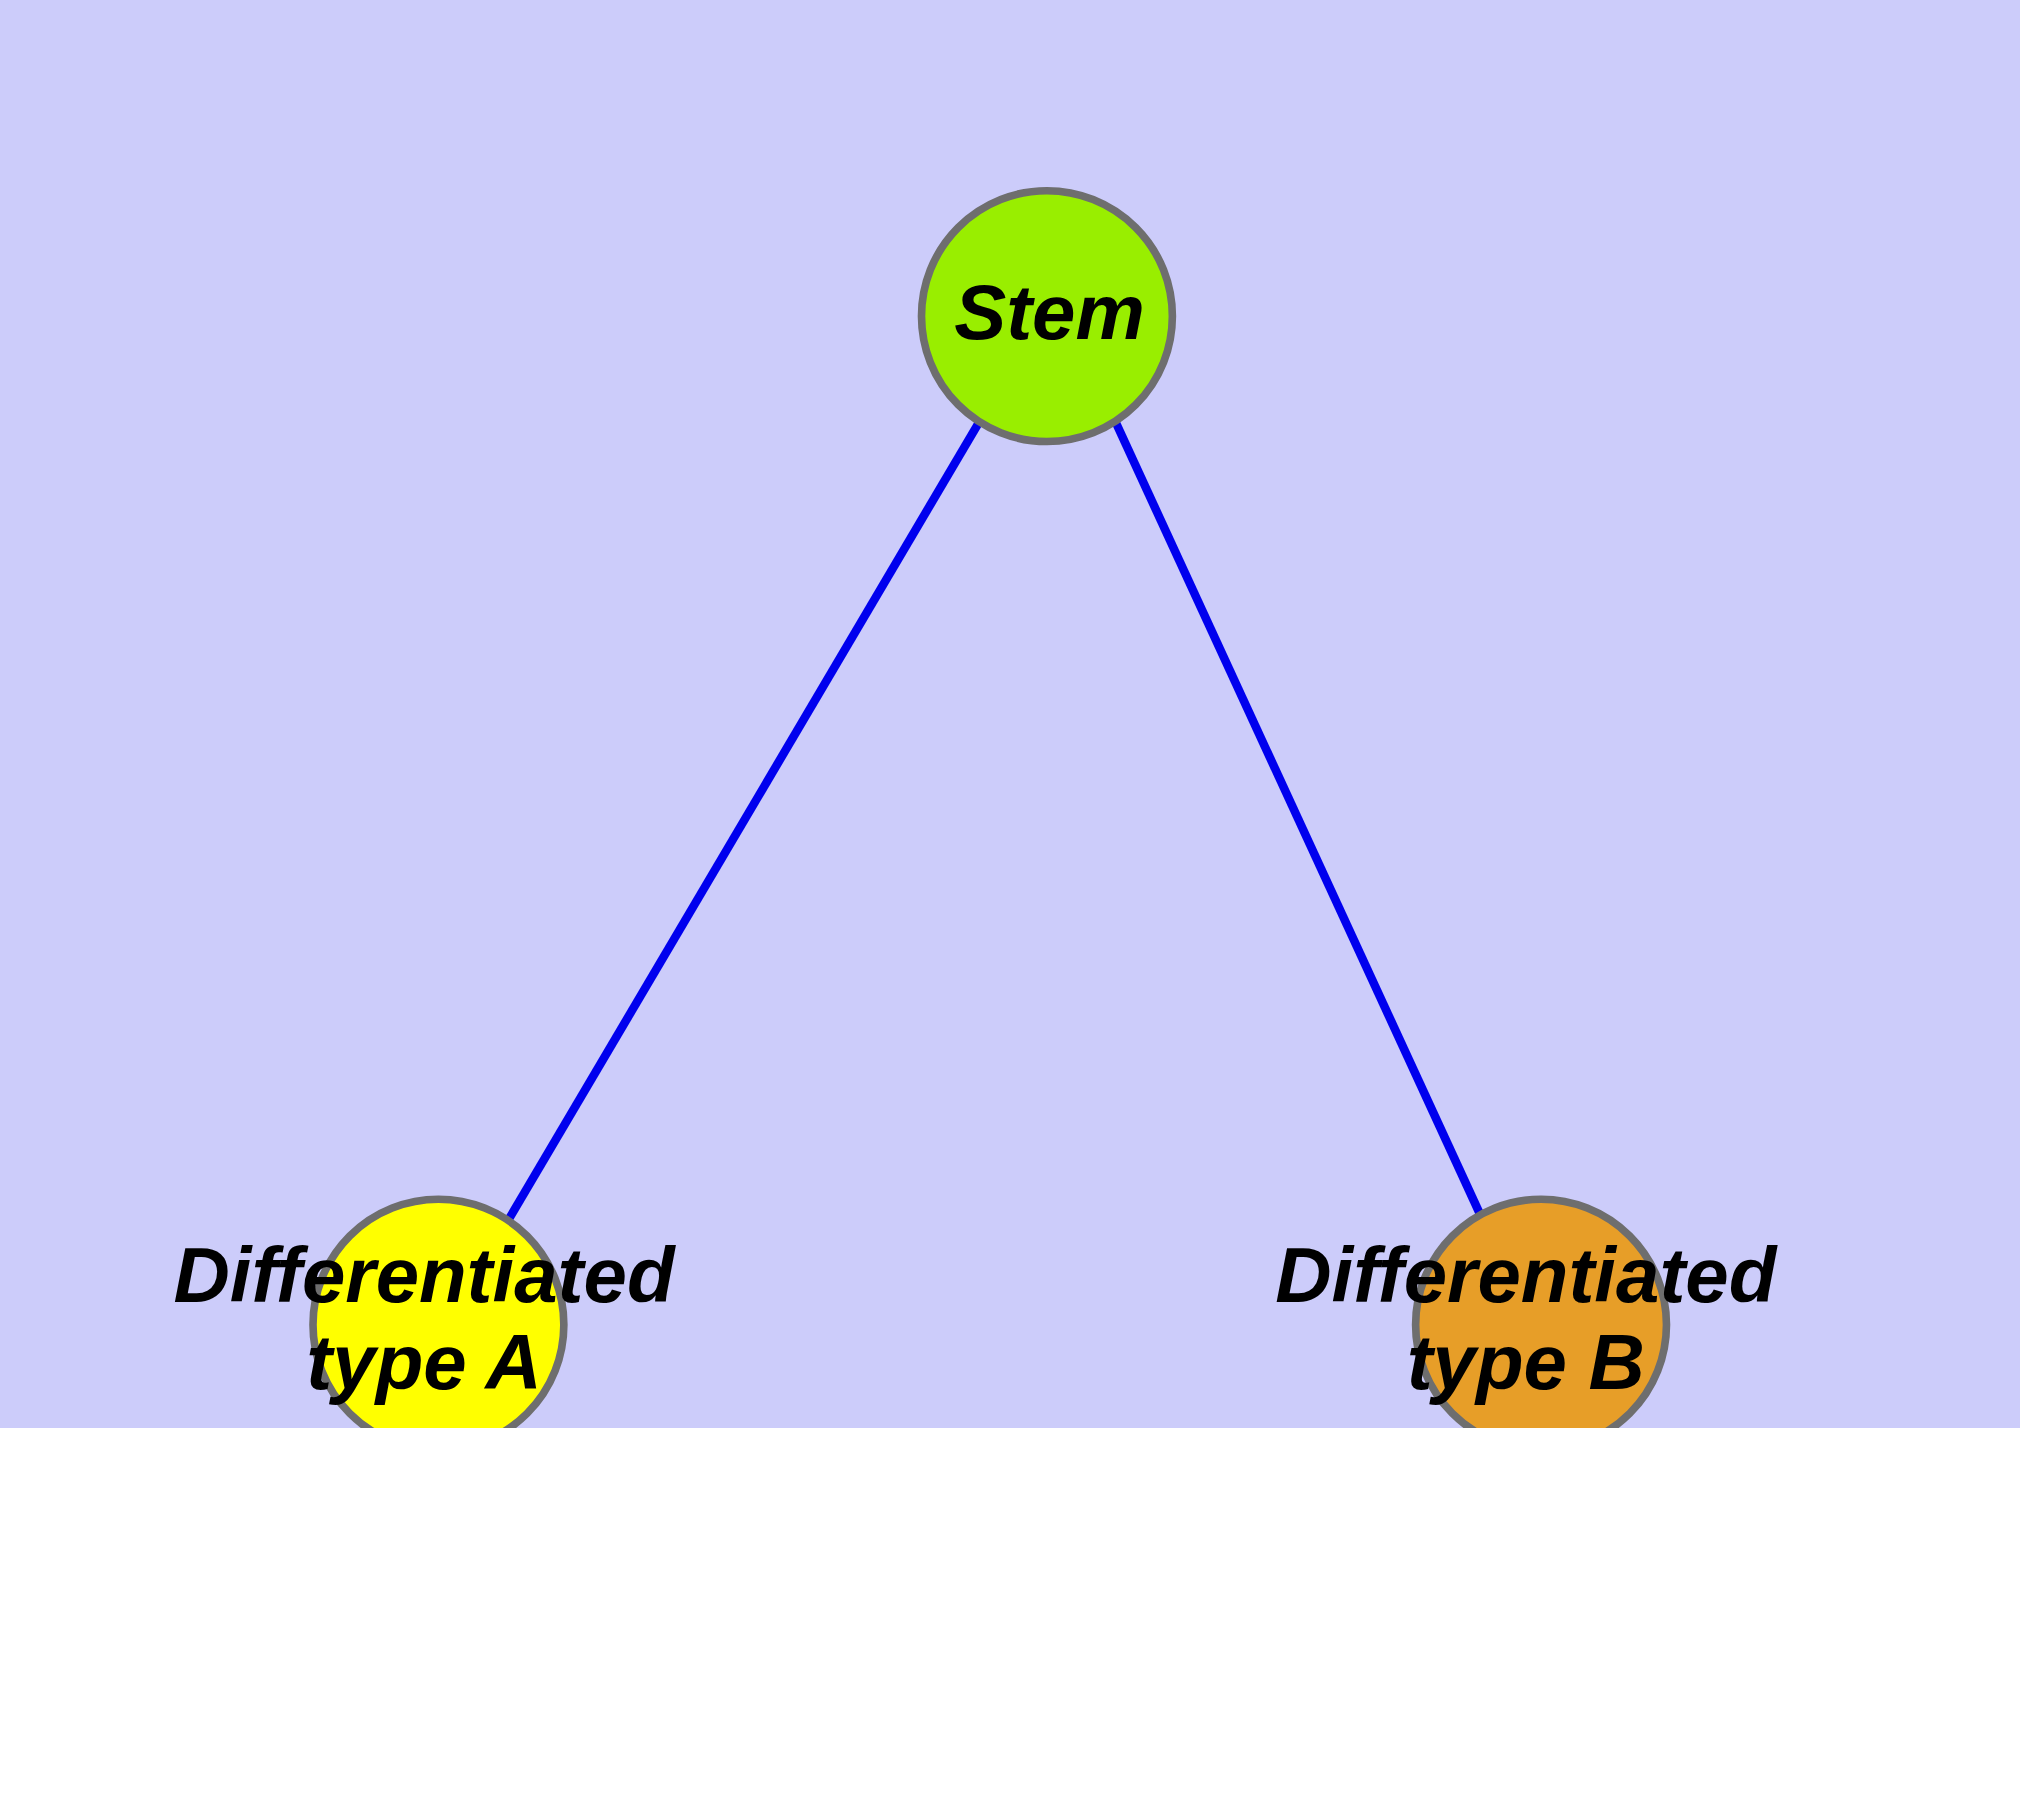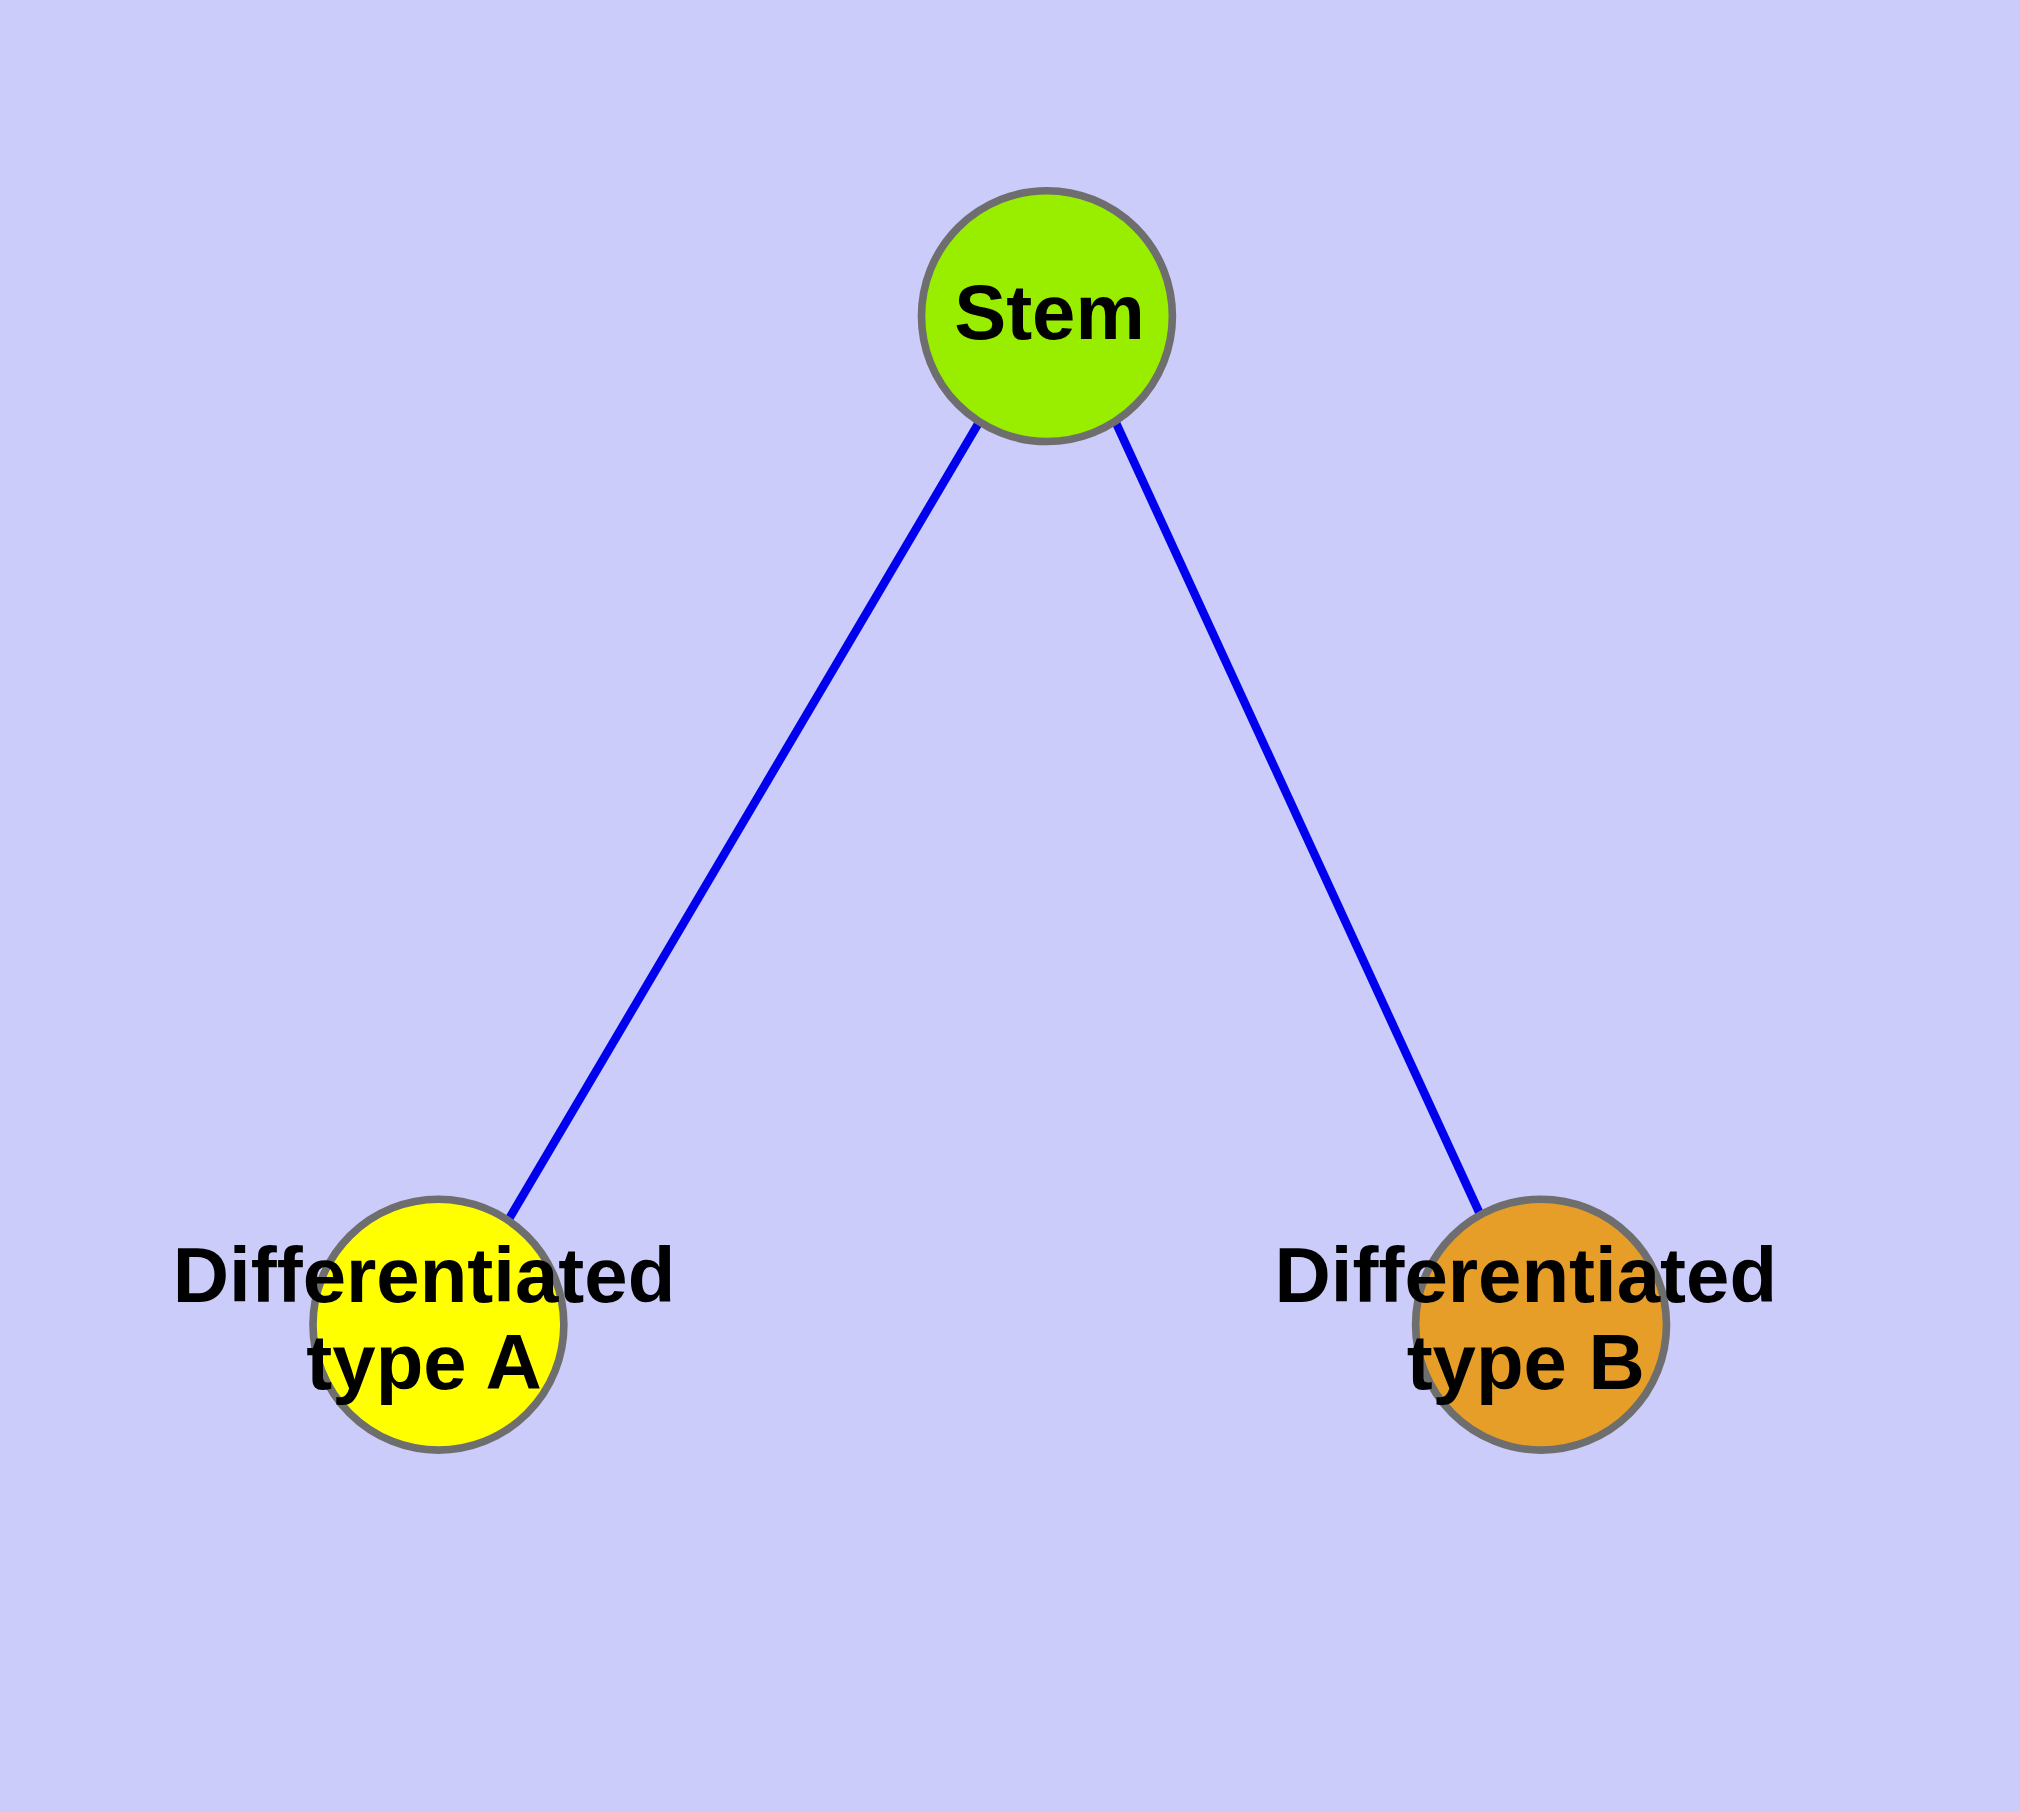--- a/index.html
+++ b/index.html
@@ -3,23 +3,24 @@
 <meta charset="utf-8">
 <style>
   html, body {
     margin: 0;
     padding: 0;
     background: #ffffff;
   }
   #canvas {
     position: relative;
     width: 2021px;
-    height: 1812px;
+    height: 1428px;
     overflow: hidden;
     font-family: "Liberation Sans", sans-serif;
+    font-style: italic;
   }
   #bg-plane {
     position: absolute;
     left: 0;
     top: 0;
     width: 2021px;
     height: 1812px;
     background: #ccccfa;
   }
   #graph-svg {

